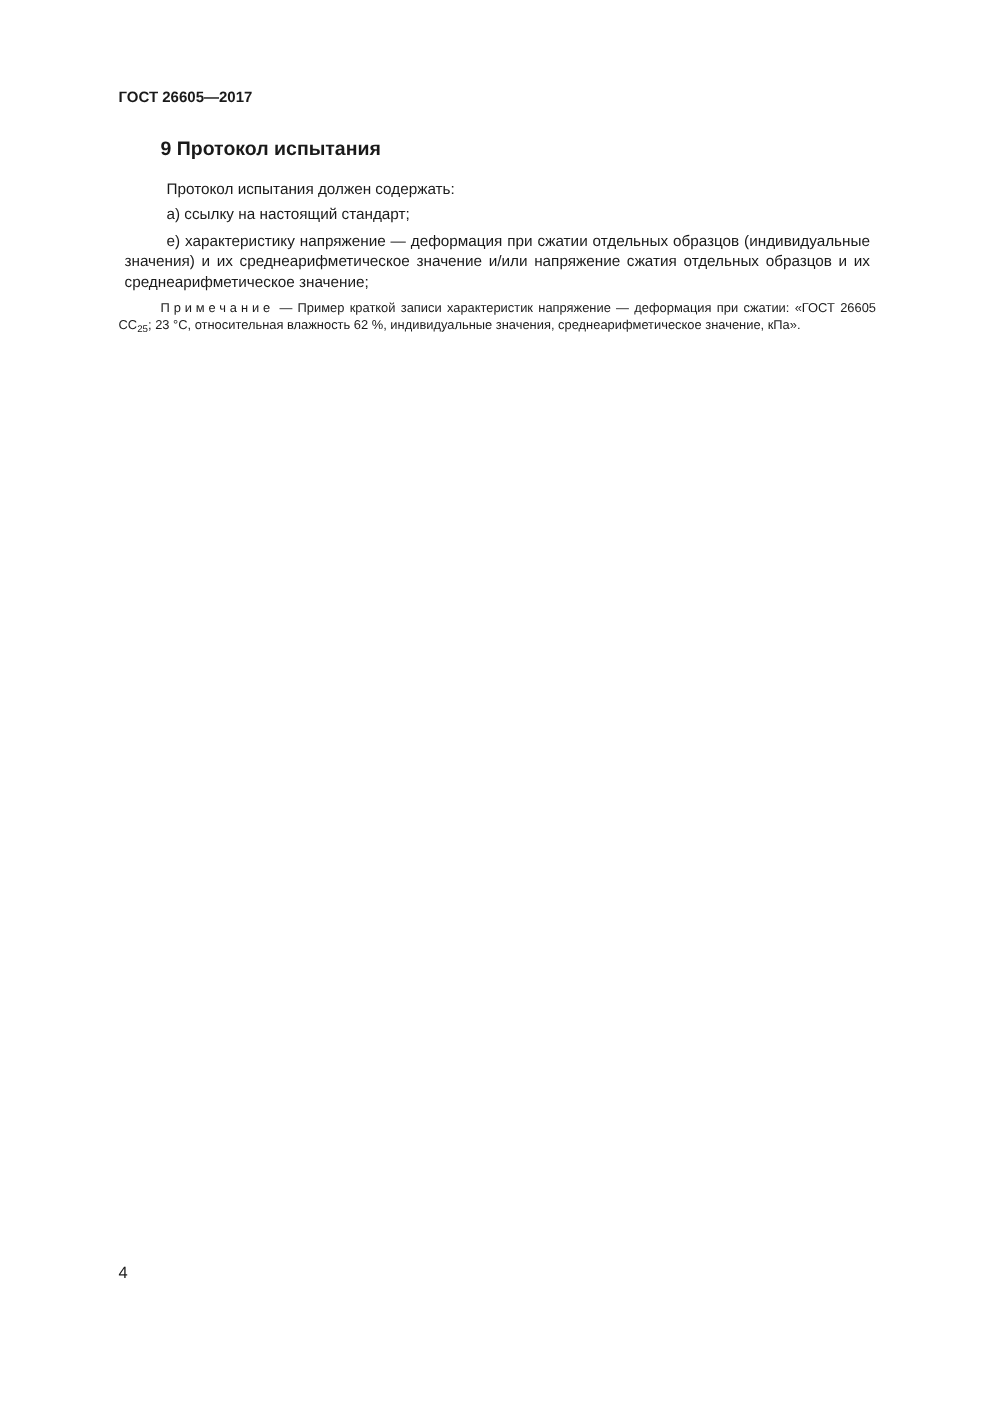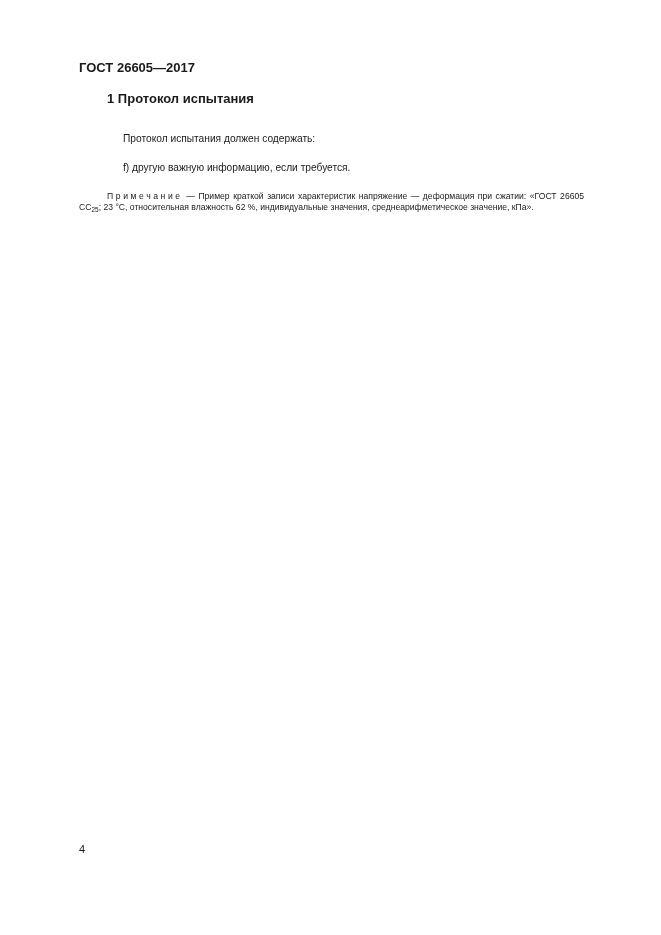--- a/index.html
+++ b/index.html
@@ -2,47 +2,48 @@
 <html><head>
   <meta charset="utf-8">
   <style>
     html, body { margin: 0; padding: 0; background: #ffffff; }
     body {
       width: 661px; height: 935px; position: relative; overflow: hidden;
       font-family: "Liberation Sans", sans-serif; color: #1a1a1a;
     }
     .header {
       position: absolute; left: 79px; top: 60px;
-      font-size: 13px; font-weight: bold; letter-spacing: 0;
+      font-size: 10px; font-weight: bold; letter-spacing: 0;
     }
     .section-title {
       position: absolute; left: 107px; top: 91px;
       font-size: 13px; font-weight: bold;
     }
     .body-text {
       position: absolute; left: 79px; top: 116px; width: 505px;
       font-size: 10.2px; line-height: 13.4px;
     }
-    .p { margin: 16px; text-indent: 28px; text-align: justify; }
+    .p { margin: 4px; text-indent: 28px; text-align: justify; }
     .note {
       margin-top: 5px; font-size: 8.6px; line-height: 11.2px;
       text-align: justify; text-indent: 28px;
     }
     .spaced { letter-spacing: 2.6px; }
     sub { font-size: 6.5px; vertical-align: -2px; line-height: 0; }
     .page-number {
       position: absolute; left: 79px; top: 843px; font-size: 11px;
     }
   </style>
 </head>
 <body>
 
 <div class="header">ГОСТ 26605—2017</div>
 
-<div class="section-title">1 Протокол испытания</div>
+<div class="section-title">9 Протокол испытания</div>
 
 <div class="body-text">
   <p class="p">Протокол испытания должен содержать:</p>
-  <p class="p">f) другую важную информацию, если требуется.</p>
+  <p class="p">а) ссылку на настоящий стандарт;</p>
+  <p class="p">е) характеристику напряжение — деформация при сжатии отдельных образцов (индивидуальные значения) и их среднеарифметическое значение и/или напряжение сжатия отдельных образцов и их среднеарифметическое значение;</p>
   <p class="note"><span class="spaced">Примечание</span><span> — </span><span>Пример краткой записи характеристик напряжение — деформация при сжатии: «ГОСТ 26605 СС</span><sub>25</sub><span>; 23 °С, относительная влажность 62 %, индивидуальные значения, среднеарифметическое значение, кПа».</span></p>
 </div>
 
 <div class="page-number">4</div>
 
 </body></html>

